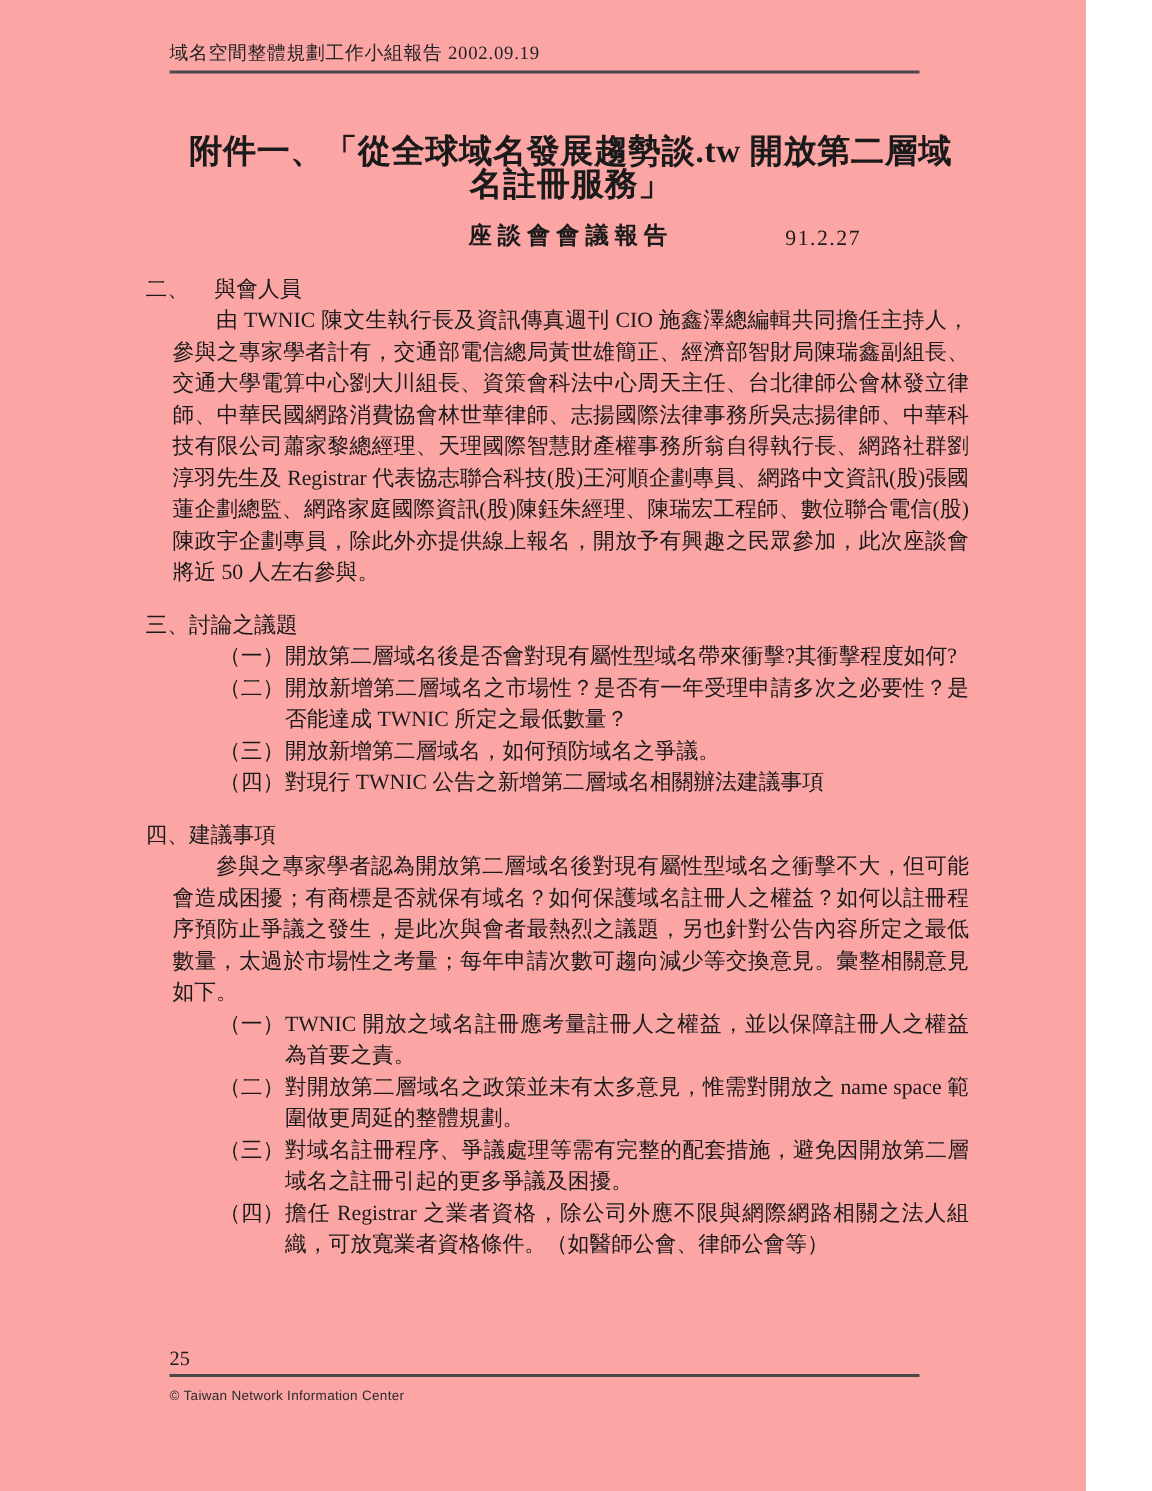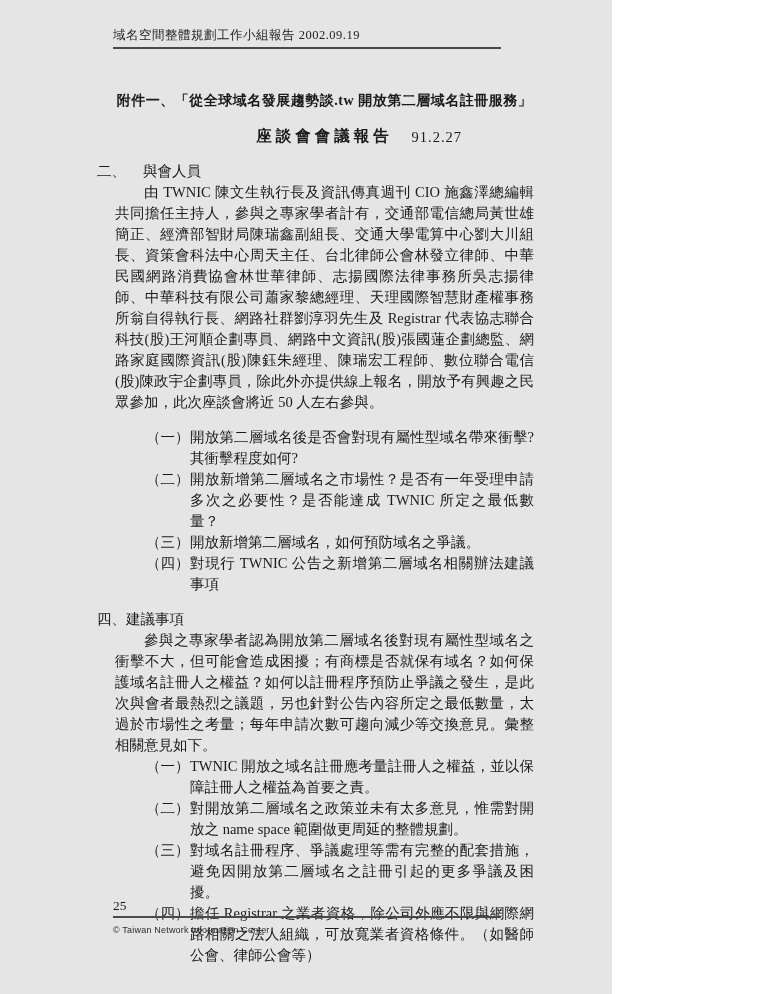--- a/index.html
+++ b/index.html
@@ -4,43 +4,43 @@
 <style>
   * { margin: 0; padding: 0; box-sizing: border-box; }
   html, body { background: #ffffff; }
   body {
     width: 768px; height: 994px;
     font-family: "Liberation Serif", "DejaVu Serif", serif;
     color: #1a1a1a;
   }
   .page {
     position: relative;
-    width: 612px; height: 994px;
-    background: #e5e5e5;
+    width: 724px; height: 994px;
+    background: #fca5a5;
     overflow: hidden;
   }
   
   .doc-header {
     position: absolute;
     top: 27px; left: 113px; right: 111px;
     font-size: 12.5px;
     letter-spacing: 0.5px;
     padding-bottom: 3px;
     border-bottom: 2px solid #4a4a4a;
     color: #222222;
   }
   
   .doc-body {
     position: absolute;
     top: 90px; left: 115px; right: 78px;
     font-size: 14.5px;
     line-height: 21px;
   }
   .title {
-    font-size: 14px;
+    font-size: 22px;
     font-weight: bold;
     text-align: center;
     line-height: 22px;
     margin-bottom: 13px;
     letter-spacing: 0.5px;
   }
   .subtitle-row {
     position: relative;
     text-align: center;
     line-height: 22px;
@@ -111,20 +111,23 @@
 
 
     <div class="section spaced">
       <div class="sec-head">
         <span class="sec-num">二、</span><span class="sec-title gapped">與會人員</span>
       </div>
       <div class="para">由 TWNIC 陳文生執行長及資訊傳真週刊 CIO 施鑫澤總編輯共同擔任主持人，參與之專家學者計有，交通部電信總局黃世雄簡正、經濟部智財局陳瑞鑫副組長、交通大學電算中心劉大川組長、資策會科法中心周天主任、台北律師公會林發立律師、中華民國網路消費協會林世華律師、志揚國際法律事務所吳志揚律師、中華科技有限公司蕭家黎總經理、天理國際智慧財產權事務所翁自得執行長、網路社群劉淳羽先生及 Registrar 代表協志聯合科技(股)王河順企劃專員、網路中文資訊(股)張國蓮企劃總監、網路家庭國際資訊(股)陳鈺朱經理、陳瑞宏工程師、數位聯合電信(股)陳政宇企劃專員，除此外亦提供線上報名，開放予有興趣之民眾參加，此次座談會將近 50 人左右參與。</div>
     </div>
 
     <div class="section spaced">
+      <div class="sec-head">
+        <span class="sec-num">三、</span><span class="sec-title">討論之議題</span>
+      </div>
       <div class="items">
         <div class="item">
           <span class="item-marker">（一）</span><span class="item-text">開放第二層域名後是否會對現有屬性型域名帶來衝擊?其衝擊程度如何?</span>
         </div>
         <div class="item">
           <span class="item-marker">（二）</span><span class="item-text">開放新增第二層域名之市場性？是否有一年受理申請多次之必要性？是否能達成 TWNIC 所定之最低數量？</span>
         </div>
         <div class="item">
           <span class="item-marker">（三）</span><span class="item-text">開放新增第二層域名，如何預防域名之爭議。</span>
         </div>

